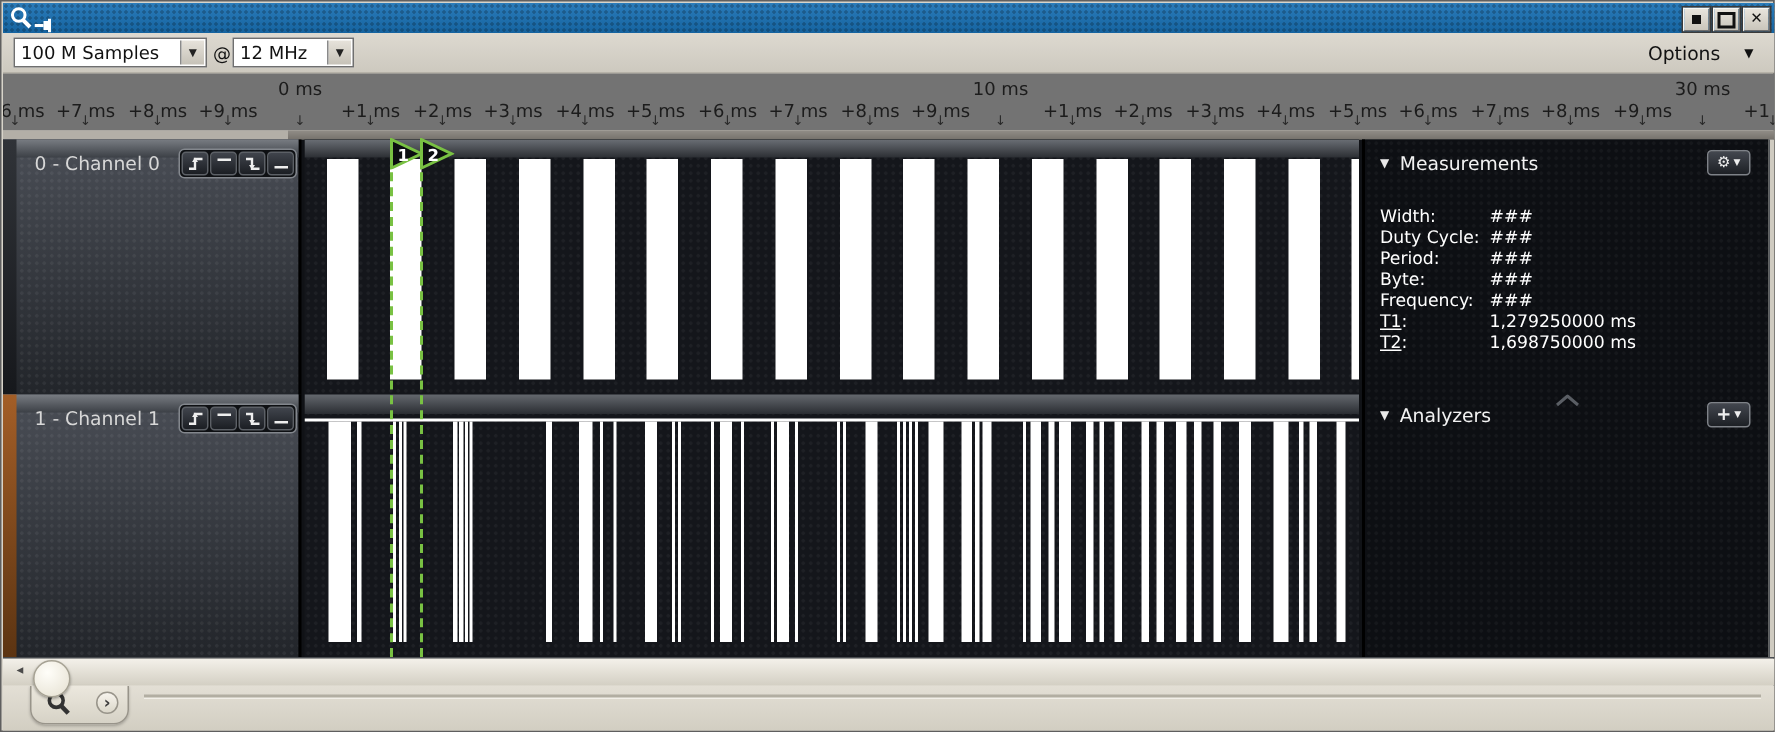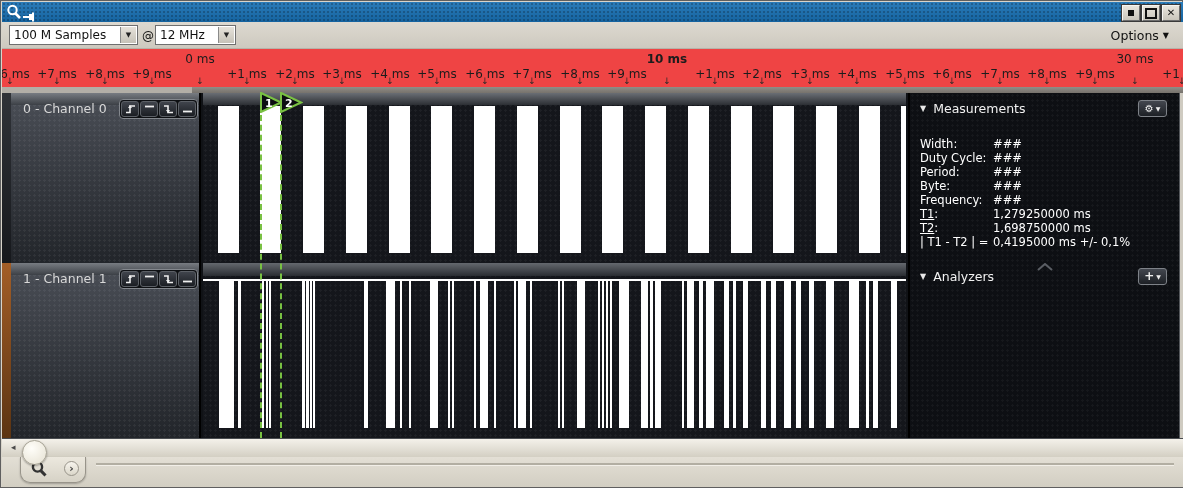--- a/index.html
+++ b/index.html
@@ -18,25 +18,25 @@
   .sq-min{width:6px;height:6px;background:#111;}
   .sq-max{width:8px;height:7px;border:2px solid #111;}
 
   
   .toolbar{position:absolute;left:1px;top:21px;width:1181px;height:27px;background:linear-gradient(#ddd9d0,#cdc9bf);border-bottom:1px solid #b6b2a8;box-sizing:border-box;}
   .combo{position:absolute;top:3px;height:20px;background:#fff;border:1px solid #6f6f6f;box-sizing:border-box;font-size:12px;color:#111;}
   .combo-text{position:absolute;left:4px;top:2px;white-space:nowrap;}
   .combo-btn{position:absolute;right:1px;top:1px;bottom:1px;width:15px;background:linear-gradient(#e6e2da,#c6c2b8);border-left:1px solid #8a8a8a;display:flex;align-items:center;justify-content:center;font-size:7px;color:#222;}
   .at-label{position:absolute;left:140px;top:7px;font-size:12px;color:#111;}
   .start-btn{position:absolute;left:244px;top:3px;width:121px;height:21px;background:linear-gradient(#ece8df,#d2cec4);border:1px solid;border-color:#fbfaf7 #5f5f5f #5f5f5f #fbfaf7;outline:1px solid #3c3c3c;box-sizing:border-box;text-align:center;font-size:12.5px;color:#111;line-height:18px;}
-  .options{position:absolute;right:14px;top:6px;font-size:12.5px;color:#111;display:flex;align-items:center;gap:4px;}
+  .options{position:absolute;right:14px;top:6px;font-size:12.5px;color:#111;display:flex;align-items:center;gap:16px;}
   .options .arr{font-size:8px;}
 
   
-  .ruler{position:absolute;left:1px;top:48px;width:1181px;height:38px;background:#ef4444;overflow:hidden;}
+  .ruler{position:absolute;left:1px;top:48px;width:1181px;height:38px;background:#737373;overflow:hidden;}
   .ruler-major-label{position:absolute;top:3px;transform:translateX(-50%);font-size:12px;color:#1c1c1c;white-space:nowrap;}
   .ruler-minor-label{position:absolute;top:18px;transform:translateX(-50%);font-size:12px;color:#1c1c1c;white-space:nowrap;}
   .tick-arrow{position:absolute;top:27px;transform:translateX(-50%);font-size:9px;color:#2a2a2a;}
   .ruler-strip{position:absolute;left:1px;top:86px;width:1181px;height:6px;background:#b3afa7;}
   .ruler-strip-dark{position:absolute;left:190px;top:0;width:991px;height:6px;background:linear-gradient(#918d87,#76726c);background:linear-gradient(#918d87,#76726c);}
 
   
   .workspace{position:absolute;left:1px;top:92px;width:1181px;height:345px;background:#101216;}
 
   .ch-panel{position:absolute;left:0;width:199px;box-sizing:border-box;border-right:2px solid #000;
@@ -133,21 +133,21 @@
       <span class="combo-btn">▼</span>
     </div>
     <div class="options">
       <span>Options</span>
       <span class="arr">▼</span>
     </div>
   </div>
 
   <div class="ruler">
       <div class="ruler-major-label" style="left: 198px;">0 ms</div>
-      <div class="ruler-major-label" style="left: 665px; font-weight: bold;">10 ms</div>
+      <div class="ruler-major-label" style="left: 665px;">10 ms</div>
       <div class="ruler-major-label" style="left: 1133px;">30 ms</div>
       <div class="ruler-minor-label" style="left: 8px;">+6 ms</div>
       <div class="ruler-minor-label" style="left: 55px;">+7 ms</div>
       <div class="ruler-minor-label" style="left: 103px;">+8 ms</div>
       <div class="ruler-minor-label" style="left: 150px;">+9 ms</div>
       <div class="ruler-minor-label" style="left: 245px;">+1 ms</div>
       <div class="ruler-minor-label" style="left: 293px;">+2 ms</div>
       <div class="ruler-minor-label" style="left: 340px;">+3 ms</div>
       <div class="ruler-minor-label" style="left: 388px;">+4 ms</div>
       <div class="ruler-minor-label" style="left: 435px;">+5 ms</div>
@@ -347,21 +347,20 @@
         <span class="arr">▼</span>
       </div>
       <div class="m-rows" id="m-rows">
           <div class="m-row"><span class="m-label">Width:</span><span class="m-value">###</span></div>
           <div class="m-row"><span class="m-label">Duty Cycle:</span><span class="m-value">###</span></div>
           <div class="m-row"><span class="m-label">Period:</span><span class="m-value">###</span></div>
           <div class="m-row"><span class="m-label">Byte:</span><span class="m-value">###</span></div>
           <div class="m-row"><span class="m-label">Frequency:</span><span class="m-value">###</span></div>
           <div class="m-row"><span class="m-label"><span class="ul">T1</span>:</span><span class="m-value">1,279250000 ms</span></div>
           <div class="m-row"><span class="m-label"><span class="ul">T2</span>:</span><span class="m-value">1,698750000 ms</span></div>
-          <div class="m-row"><span class="m-label">| T1 - T2 | =</span><span class="m-value">0,4195000 ms +/- 0,1%</span></div>
         </div>
       <div class="sec-divider">
         <svg width="16" height="8" viewBox="0 0 16 8">
             <path d="M1 7 L8 1 L15 7" fill="none" stroke="#5a5e64" stroke-width="2"></path>
           </svg>
       </div>
       <div class="sec-header analyzers-header">
         <span class="tri">▼</span>
         <span>Analyzers</span>
       </div>

